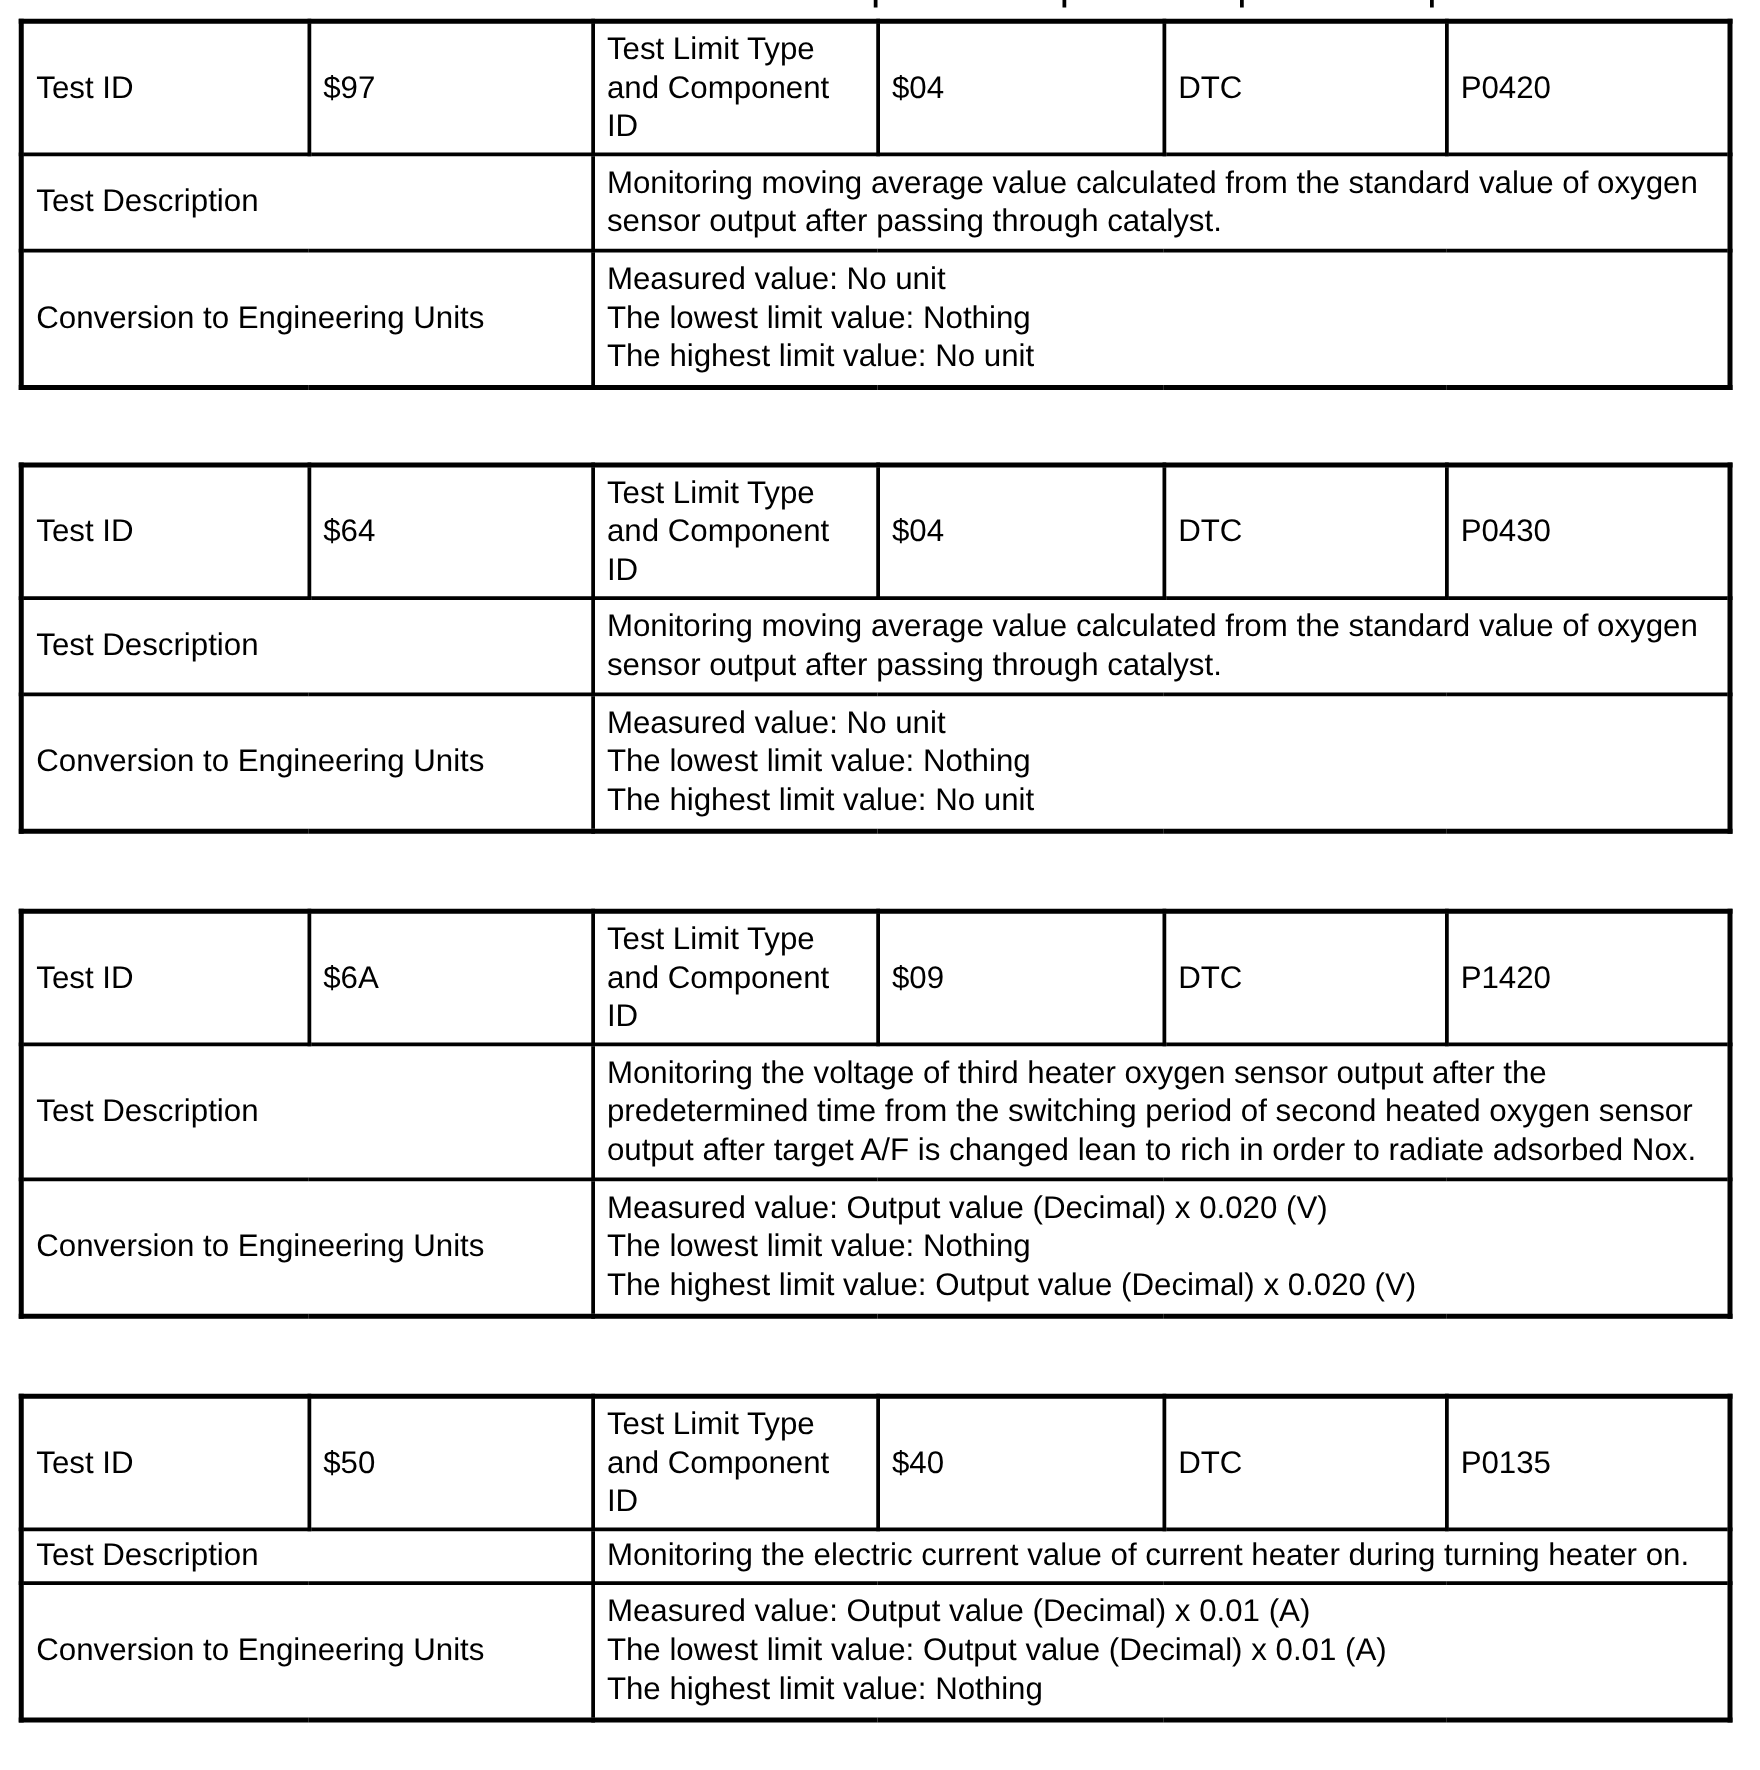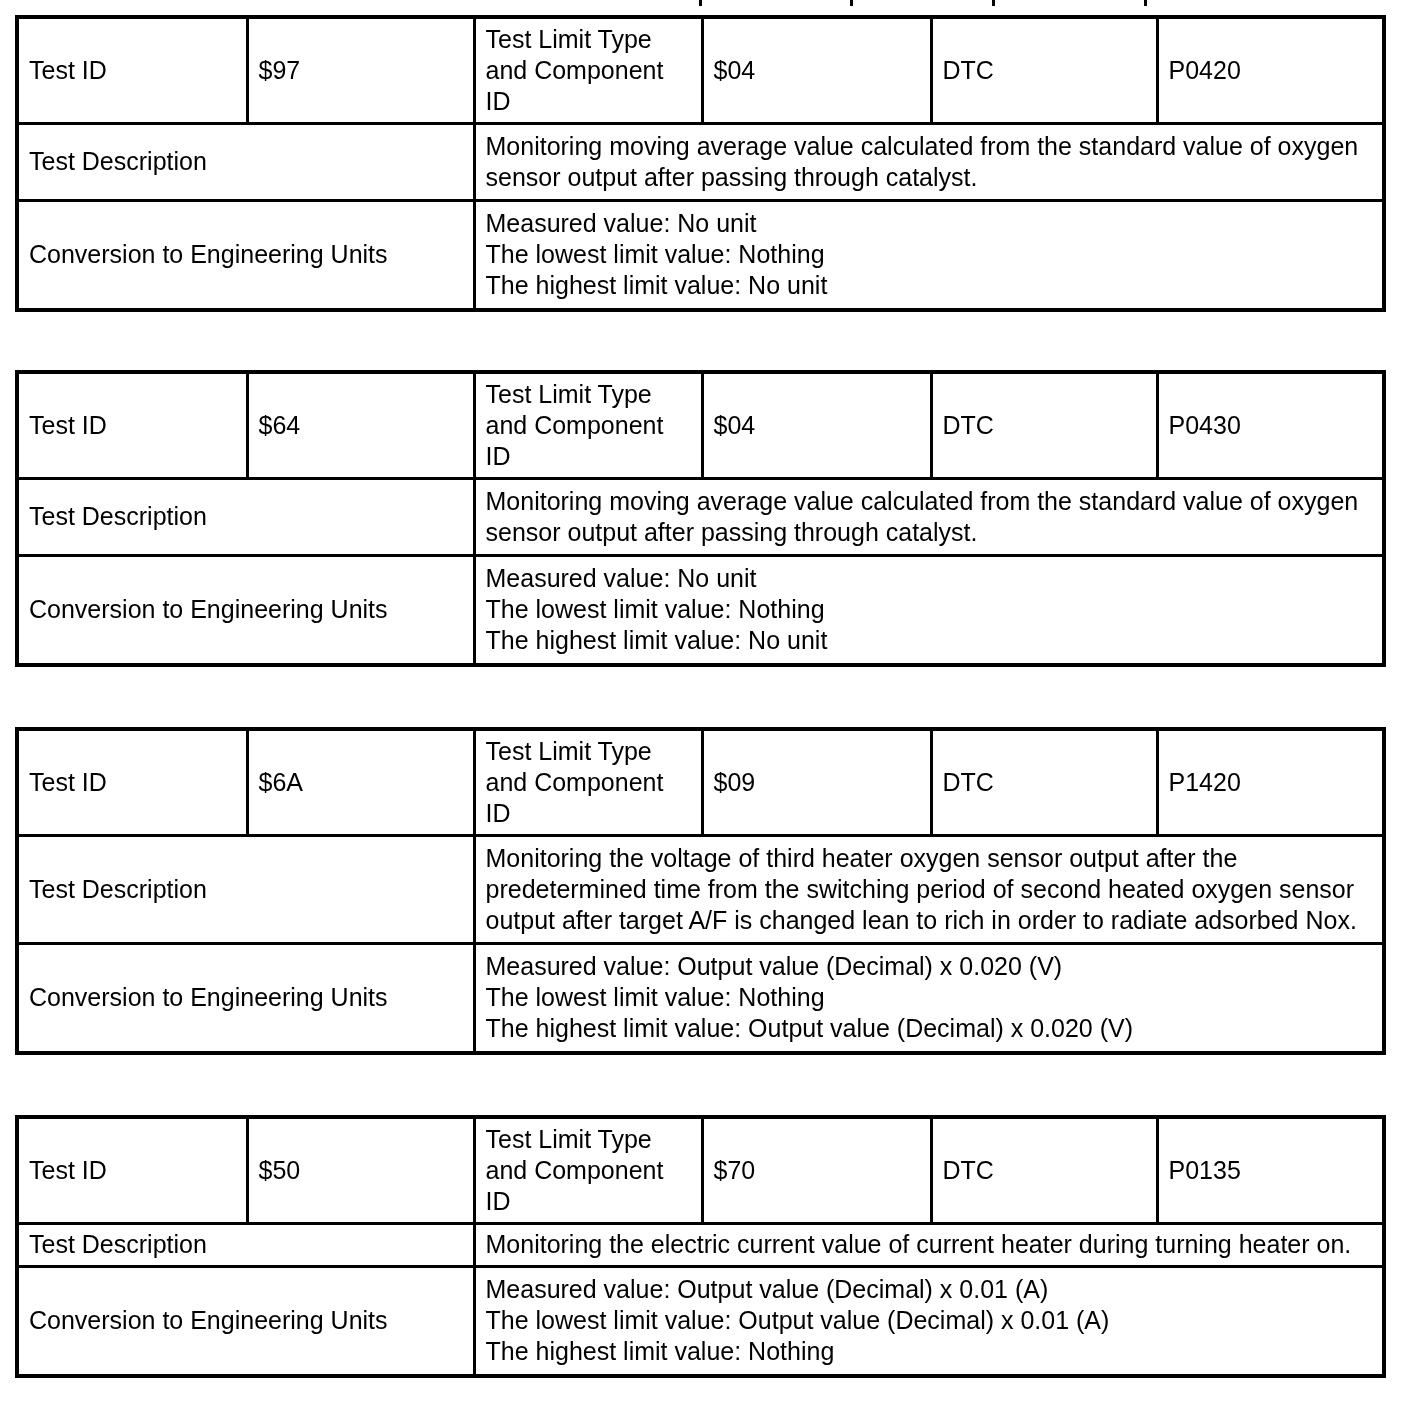--- a/index.html
+++ b/index.html
@@ -189,21 +189,21 @@
         <col class="c5">
         <col class="c6">
       </colgroup>
     <tbody>
     <tr class="r-head">
       <td>Test ID</td>
       <td>$50</td>
       <td class="pre">Test Limit Type
  and Component
 ID</td>
-      <td>$70</td>
+      <td>$40</td>
       <td>DTC</td>
       <td>P0135</td>
     </tr>
     <tr class="r-desc">
       <td colspan="2">Test Description</td>
       <td colspan="4">Monitoring the electric current value of current heater during turning heater on.</td>
     </tr>
     <tr class="r-conv">
       <td colspan="2">Conversion to Engineering Units</td>
       <td colspan="4" class="pre">Measured value: Output value (Decimal) x 0.01 (A)

